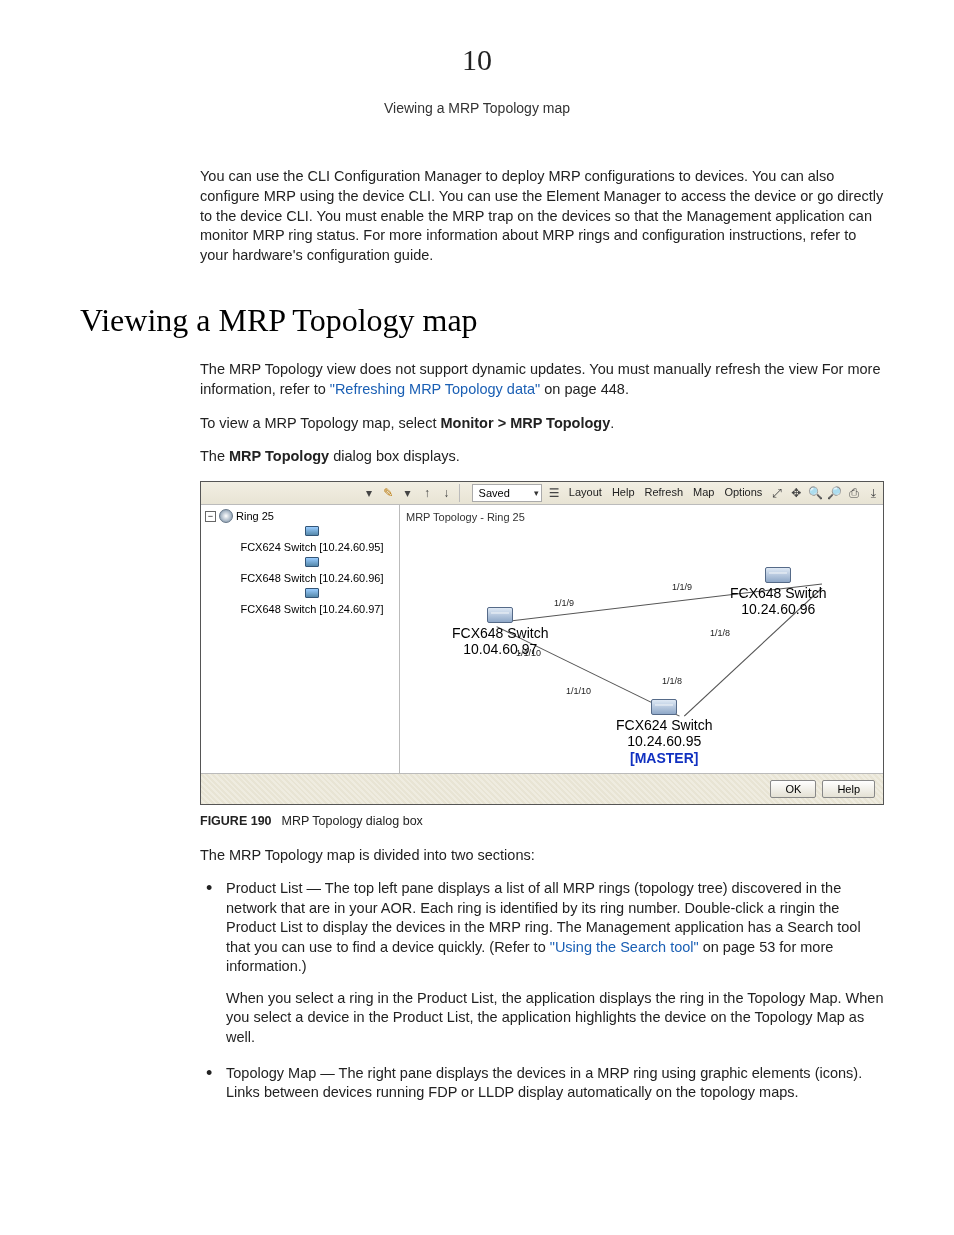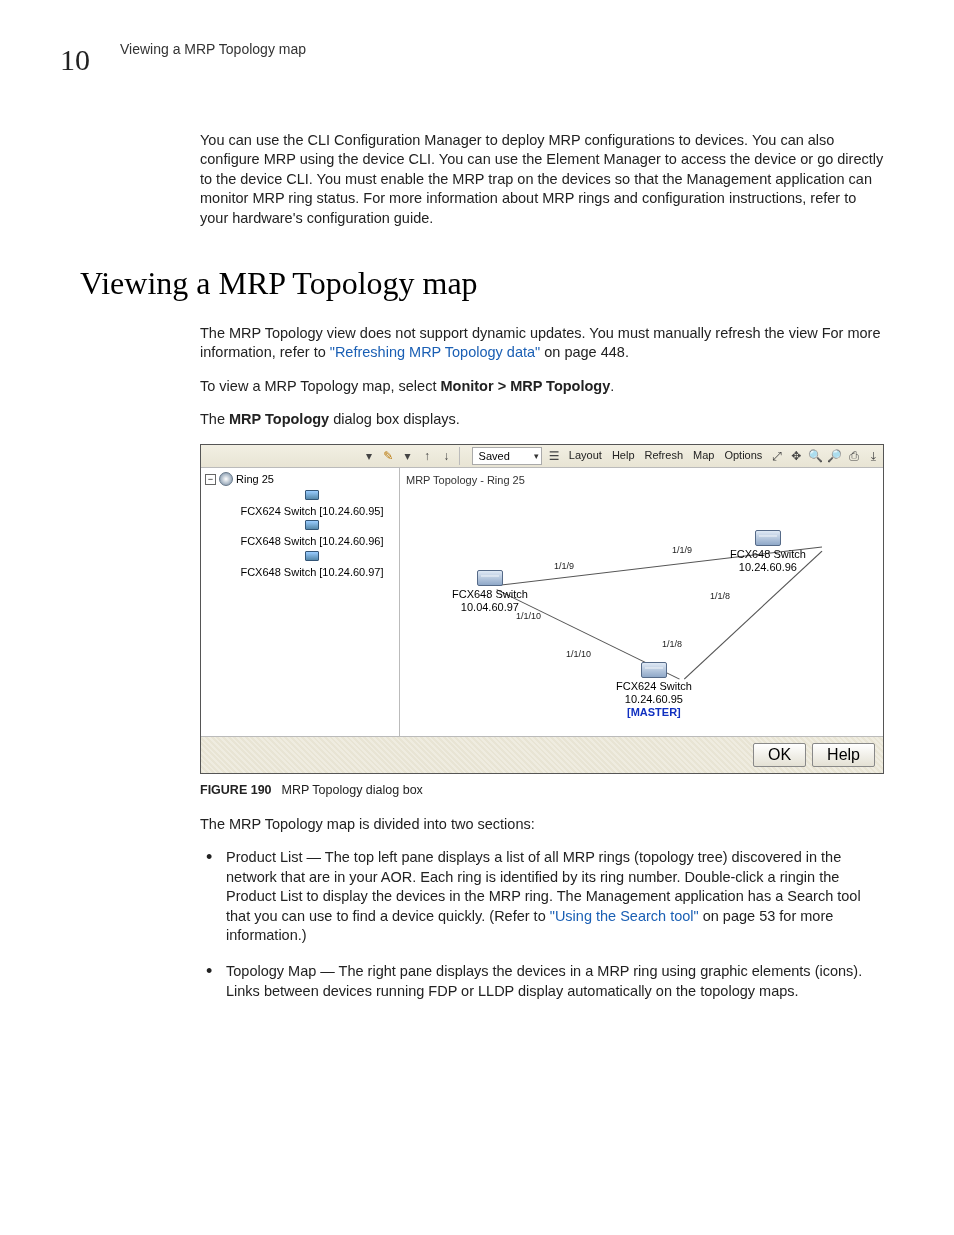--- a/index.html
+++ b/index.html
@@ -8,23 +8,24 @@
     color: #222;
     margin: 0;
     padding: 40px 60px 40px 60px;
     width: 954px;
     box-sizing: border-box;
     font-size: 14.5px;
     line-height: 1.35;
   }
   .page-header {
     display: flex;
-    align-items: flex-start;
-    gap: 30px;
+    align-items: center;
+    gap: 18px;
     margin-bottom: 50px;
+    flex-direction: column;
   }
   .page-header .num {
     font-family: "Times New Roman", Times, serif;
     font-size: 30px;
   }
   .page-header .crumb {
     font-size: 14px;
     color: #333;
   }
   .body-block {
@@ -107,21 +108,21 @@
   .tree-root .box { width:9px;height:9px;border:1px solid #666;display:inline-flex;align-items:center;justify-content:center;font-size:9px;line-height:1; }
   .tree-children { margin-left: 24px; margin-top:2px; }
   .tree-item { display:flex; align-items:center; gap:4px; padding:1px 0;flex-direction:column; }
   .dev-icon {
     width:12px;height:8px;background:linear-gradient(#9cf,#58a);border:1px solid #357;border-radius:1px;
     display:inline-block;
   }
   .map-pane { flex:1; position:relative; background:#fff; }
   .map-title { padding:5px 6px; font-size:11px; color:#333; }
   .map-canvas { position:absolute; inset:20px 4px 4px 4px; }
-  .node { position:absolute; text-align:center; font-size:11px; line-height:1.2; }
+  .node { position:absolute; text-align:center; font-size:14px; line-height:1.2; }
   .node .switch-icon {
     width:24px;height:14px;
     background:linear-gradient(#dfe9f5,#8fa8c8);
     border:1px solid #556a88;
     border-radius:2px;
     margin:0 auto 2px auto;
     position:relative;
   }
   .node .switch-icon::after{
     content:""; position:absolute; left:3px; right:3px; top:4px; height:2px; background:#fff6;
@@ -131,21 +132,21 @@
     position:absolute; font-size:9px; color:#222;
   }
   .dialog-footer {
     display:flex; justify-content:flex-end; gap:6px;
     padding:6px 8px;
     background: repeating-linear-gradient(45deg,#e8e4d4,#e8e4d4 2px,#efece0 2px,#efece0 4px);
     border-top:1px solid #bbb;
   }
   .dlg-btn {
     border:1px solid #888; background:linear-gradient(#fff,#e4e1d4);
-    padding: 2px 14px; font-size:16px; border-radius:2px;
+    padding: 2px 14px; font-size:11px; border-radius:2px;
   }
   .fig-caption {
     font-size: 12.5px;
     margin: 8px 0 16px 0;
   }
   .fig-caption .label { font-weight:bold; margin-right:10px; }
   ul.doc-list { list-style: none; padding:0; margin:0; }
   ul.doc-list > li {
     position:relative;
     padding-left: 26px;
@@ -284,18 +285,19 @@
     <span class="label">FIGURE 190</span><span>MRP Topology dialog box</span>
   </div>
 
   <p>The MRP Topology map is divided into two sections:</p>
 
   <ul class="doc-list">
     <li>
       <p>
         <span>Product List — The top left pane displays a list of all MRP rings (topology tree) discovered in the network that are in your AOR. Each ring is identified by its ring number. Double-click a ringin the Product List to display the devices  in the MRP ring. The Management application has a Search tool that you can use to find a device quickly. (Refer to </span><span class="link">"Using the Search tool"</span><span> on page 53 for more information.)</span>
       </p>
+      <p>When you select a ring in the Product List, the application displays the ring in the Topology Map. When you select a device in the Product List, the application highlights the device on the Topology Map as well.</p>
     </li>
     <li>
       <p>Topology Map — The right pane displays the devices in a MRP ring using graphic elements (icons). Links between devices running FDP or LLDP display automatically on the topology maps.</p>
     </li>
   </ul>
 </div>
 
 </body></html>

